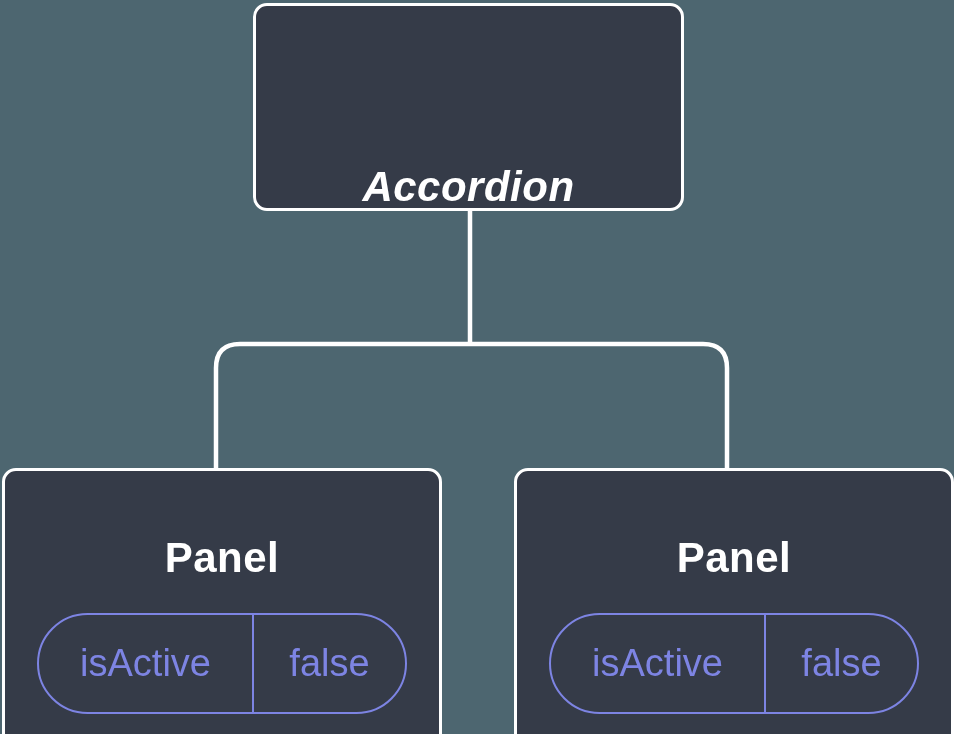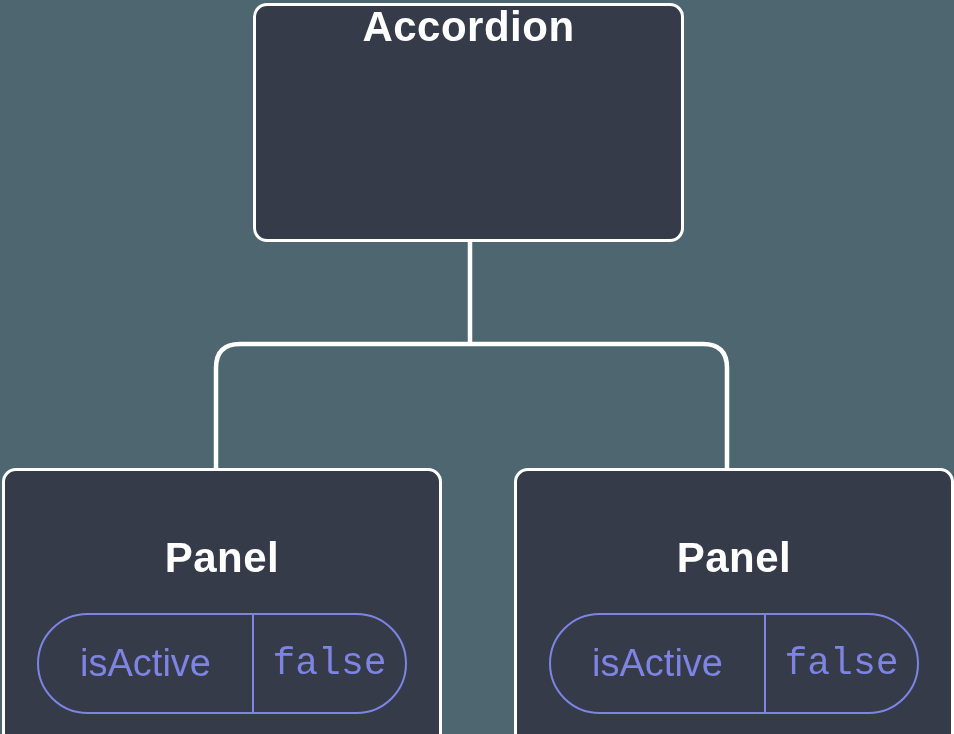--- a/index.html
+++ b/index.html
@@ -33,22 +33,23 @@
     border: 3px solid var(--node-border, #ffffff);
     border-radius: 14px;
     display: flex;
     flex-direction: column;
     align-items: center;
   }
   .node-root {
     left: 253px;
     top: 3px;
     width: 431px;
-    height: 239px;
-    justify-content: flex-start;
+    height: 208px;
+    justify-content: flex-end;
+    font-style: italic;
   }
   .node-title {
     color: #ffffff;
     font-size: 42px;
     line-height: 42px;
     font-weight: 600;
     letter-spacing: 0.5px;
     white-space: nowrap;
   }
   .node-panel {
@@ -79,21 +80,20 @@
     font-weight: 400;
     white-space: nowrap;
     text-align: center;
   }
   .state-key {
     width: 213px;
     border-right: 2px solid var(--state-accent, #7d84e3);
   }
   .state-value {
     flex: 1;
-    font-family: Liberation Mono, monospace;
   }
 </style>
 </head>
 <body>
 
 <div class="canvas">
 
   <svg class="connectors" viewBox="0 0 954 734" aria-hidden="true">
     <path d="M470 209 V344"></path>
     <path d="M216 470 V368 Q216 344 240 344 L703 344 Q727 344 727 368 L727 470"></path>

